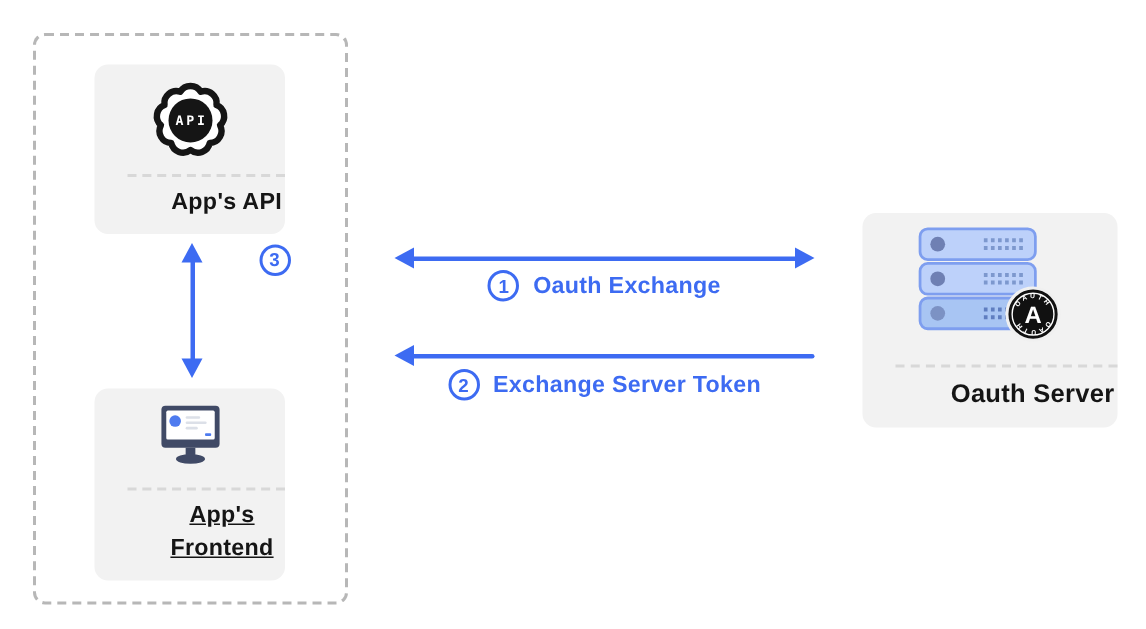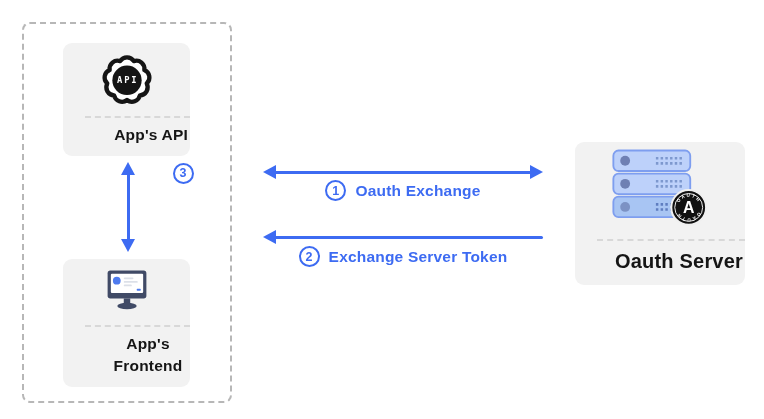--- a/index.html
+++ b/index.html
@@ -43,23 +43,23 @@
     border-top:2px dashed var(--divider);
   }
   .card-label{
     font-weight:bold;font-size:15.5px;color:var(--text);
     text-align:center;line-height:1.42;
     padding:6px 2px 10px;
     letter-spacing:.2px;
   }
   .card-api{left:63px;top:43px;width:127px;height:113px;}
   .card-frontend{left:63px;top:259px;width:127px;height:128px;}
-  .card-frontend .card-label{max-width:84px;}
+  .card-frontend .card-label{max-width:84px;text-decoration:underline;}
   .card-server{left:575px;top:142px;width:170px;height:143px;}
-  .card-server .card-label{font-size:20px;margin-left:20px;}
+  .card-server .card-label{font-size:17px;margin-left:20px;}
   
   .v-arrow{position:absolute;left:114px;top:162px;width:28px;height:90px;}
   .v-arrow .line{
     position:absolute;left:12.5px;top:9px;bottom:9px;width:3px;
     background:var(--accent);border-radius:2px;
   }
   .v-arrow .head-up{
     position:absolute;left:7px;top:0;width:0;height:0;
     border-left:7px solid transparent;border-right:7px solid transparent;
     border-bottom:13px solid var(--accent);

